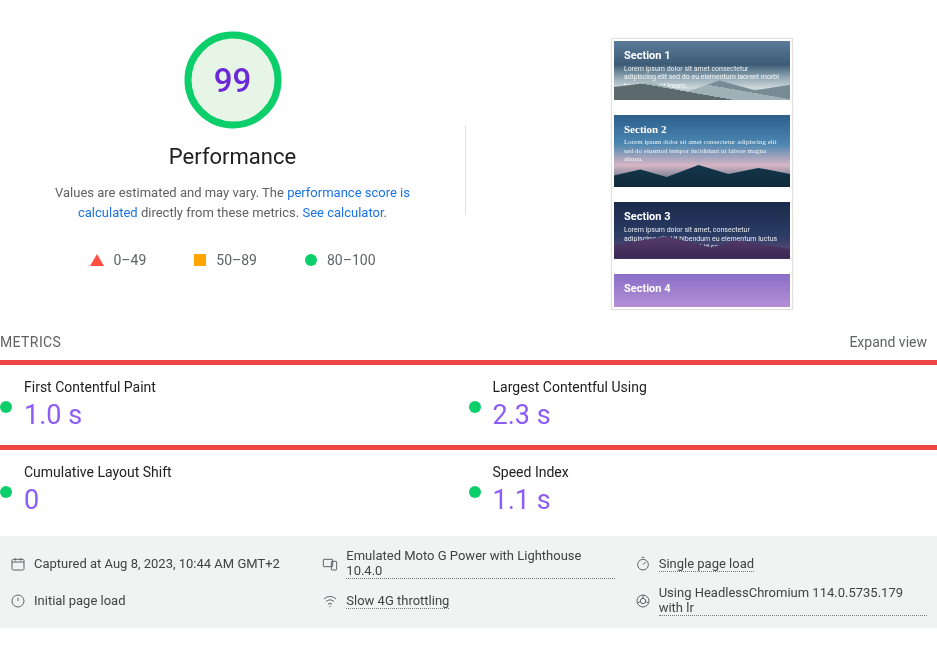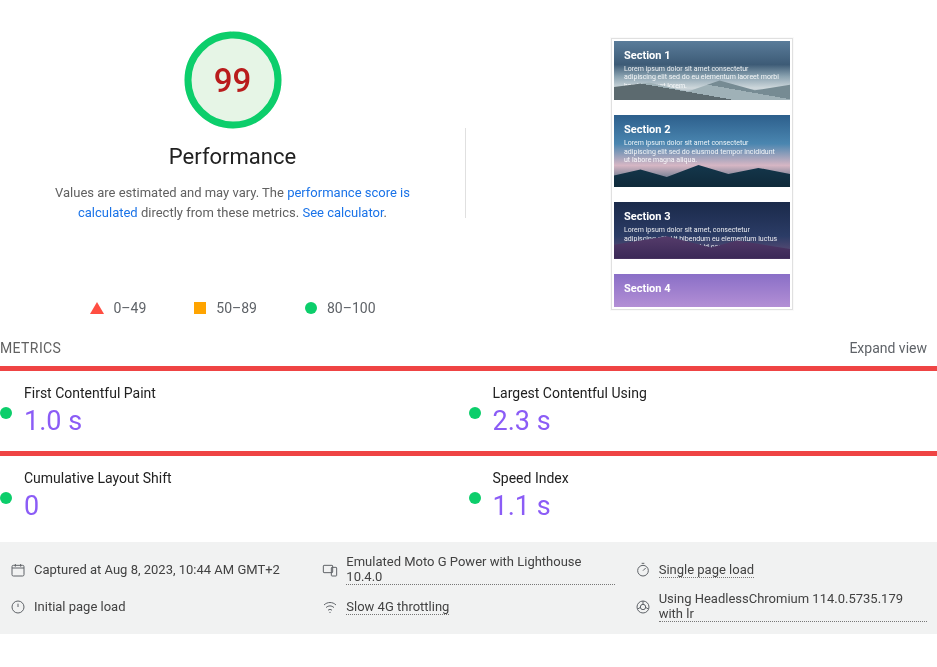--- a/index.html
+++ b/index.html
@@ -13,42 +13,42 @@
   .top-row { display: flex; padding-top: 30px; }
   .score-col { flex: 0 0 465px; display: flex; flex-direction: column; align-items: center; }
   .divider-col { flex: 0 0 2px; display:flex; align-items:center; }
   .divider { width:1px; height:90px; background:#e0e0e0; }
   .preview-col { flex: 1; display:flex; justify-content:center; align-items:flex-start; padding-top: 8px;}
   .gauge-wrap { position: relative; width: 100px; height: 100px; }
   .gauge-wrap svg { width: 100px; height: 100px; transform: rotate(-90deg); }
   .gauge-bg-fill { fill: #e6f5e6; }
   .gauge-track { fill:none; stroke:#e6f5e6; stroke-width:7; }
   .gauge-arc   { fill:none; stroke:#0cce6b; stroke-width:7; stroke-linecap: round; }
-  .gauge-score { position:absolute; inset:0; display:flex; align-items:center; justify-content:center; font-size:33px; font-weight:500; color:#b91c1c; }
+  .gauge-score { position:absolute; inset:0; display:flex; align-items:center; justify-content:center; font-size:33px; font-weight:500; color:#6d28d9; }
   .perf-title { margin-top: 14px; font-size: 22px; font-weight: 400; color:#212121; }
   .perf-desc  { margin-top: 14px; font-size: 13px; color:#616161; text-align:center; max-width: 400px; line-height:1.5; }
   .perf-desc a { color:#1a73e8; text-decoration:none; }
   .legend { display:flex; gap:48px; margin-top: 30px; align-items:center; justify-content:center; }
-  .legend-item { display:flex; gap:10px; align-items:center; font-size:14px; color:#5f6368;margin-top:48px; }
+  .legend-item { display:flex; gap:10px; align-items:center; font-size:14px; color:#5f6368; }
   .tri-red {
     width:0;height:0;border-left:7px solid transparent;border-right:7px solid transparent;border-bottom:12px solid #ff4e42;
   }
   .sq-amber { width:12px; height:12px; background:#ffa400; }
   .dot-green { width:12px; height:12px; border-radius:50%; background:#0cce6b; }
   .preview {
     width:182px; height:272px; border:1px solid #e0e0e0; box-shadow:0 0 0 1px rgba(0,0,0,.02); padding:2px;
     display:flex; flex-direction:column; gap:15px;
   }
   .preview-section { position:relative; color:#fff; padding:8px 10px 8px 10px; overflow:hidden; }
   .preview-section .ps-title { font-size:11px; font-weight:700; }
   .preview-section .ps-body  { font-size:7px; line-height:1.2; margin-top:3px; opacity:.9; }
   .ps1 { height:76px; background:linear-gradient(180deg,#5a7c9a 0%,#3d5b76 40%,#8aa2b0 60%,#cfd8dc 80%,#6b8290 100%); }
   .ps1::after { content:""; position:absolute; left:0;right:0;bottom:0;height:22px;
      background:linear-gradient(10deg,#5c6a6f 0 40%,#9fb1b7 40% 60%,#768b93 60% 100%); clip-path:polygon(0 100%,0 40%,20% 20%,42% 60%,60% 10%,80% 55%,100% 30%,100% 100%);}
-  .ps2 { height:94px; background:linear-gradient(180deg,#2d5f8c 0%,#4a86b0 40%,#d6b6c4 70%,#2f5870 100%); }
+  .ps2 { height:94px; background:linear-gradient(180deg,#2d5f8c 0%,#4a86b0 40%,#d6b6c4 70%,#2f5870 100%);font-family:Liberation Serif, serif; }
   .ps2::after{content:"";position:absolute;left:0;right:0;bottom:0;height:30px;
      background:linear-gradient(0deg,#0f2a3a,#163b52);clip-path:polygon(0 100%,0 60%,15% 40%,30% 65%,48% 25%,65% 55%,82% 35%,100% 55%,100% 100%);}
   .ps3 { height:72px; background:linear-gradient(180deg,#1a2a4a 0%,#2b3c66 60%,#6c517a 100%); }
   .ps3::after{content:"";position:absolute;left:0;right:0;bottom:0;height:28px;
      background:linear-gradient(0deg,#3a2856,#5b406f);clip-path:polygon(0 100%,0 50%,30% 20%,55% 60%,70% 35%,100% 65%,100% 100%);}
   .ps4 { height:40px; background:linear-gradient(180deg,#8a6fc7 0%,#b38fd5 100%); }
   .metrics-header {
     display:flex; justify-content:space-between; align-items:center;
     padding: 14px 10px 10px 0;
     margin-top: 10px;

